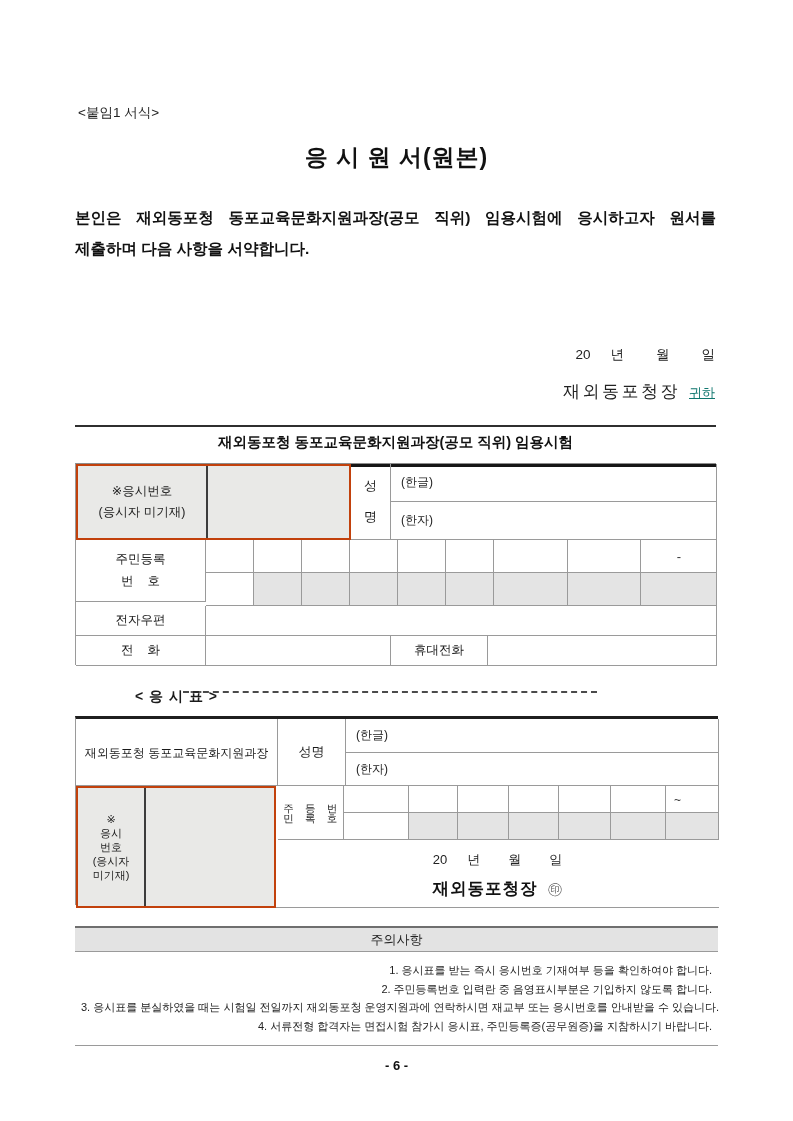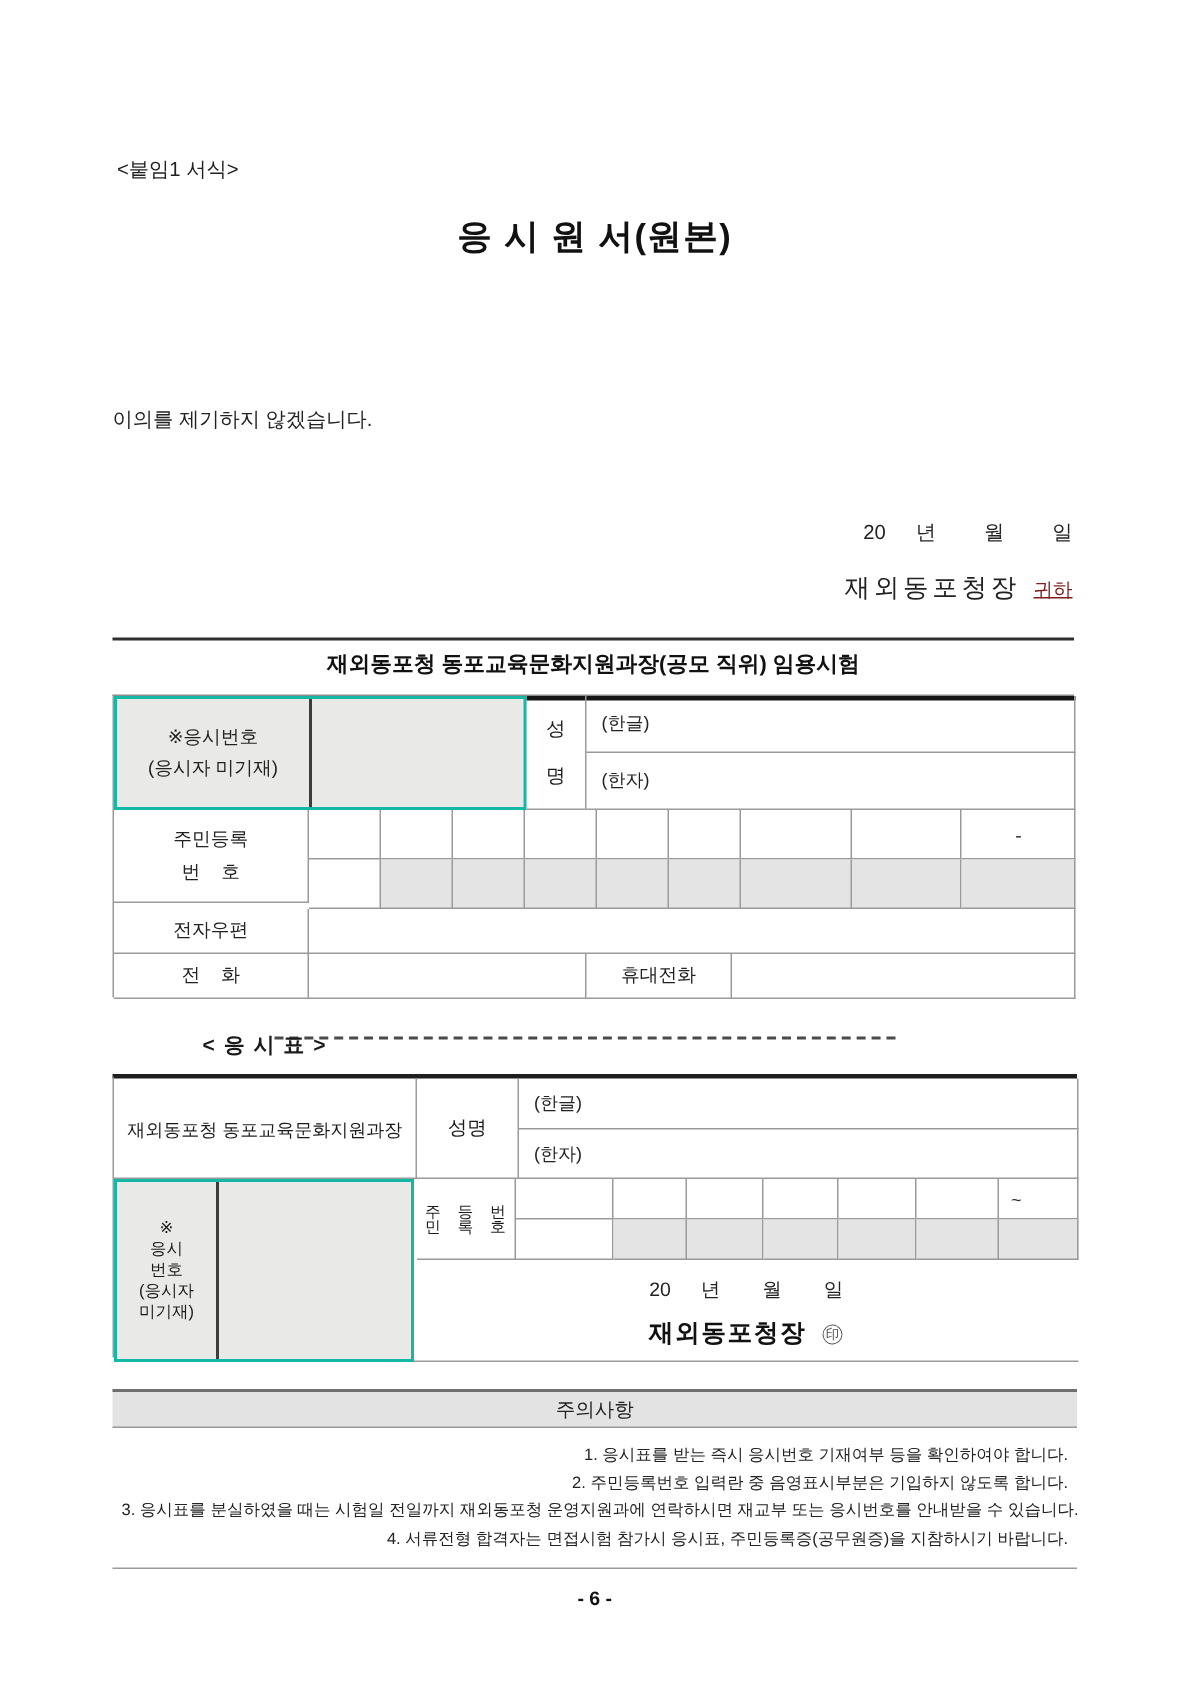--- a/index.html
+++ b/index.html
@@ -9,33 +9,33 @@
     background:#ffffff; color:#1a1a1a; overflow:hidden;
     font-family:"Liberation Sans","DejaVu Sans",sans-serif;
   }
   .abs { position:absolute; }
   .ctr { display:flex; align-items:center; justify-content:center; }
   .pre { white-space:pre; }
   .jl  { text-align:justify; text-align-last:justify; }
   .cell { position:absolute; border-right:1px solid #9a9a9a; border-bottom:1px solid #9a9a9a; background:transparent; }
   .shade { background:#e4e4e4; }
   .tbl { position:absolute; border-top:1px solid #8d8d8d; border-left:1px solid #9a9a9a; }
-  .graybox { position:absolute; background:#e9e9e7; border:2px solid #14b8a6; }
+  .graybox { position:absolute; background:#e9e9e7; border:2px solid #c2410c; }
   .gb-div { position:absolute; top:0; bottom:0; width:2px; background:#3c3c3c; }
   .lbl { font-size:12.5px; color:#222; }
   .paren { font-size:12px; color:#222; display:flex; align-items:center; padding-left:10px; }
   .attach { left:78px; top:88px; font-size:13.5px; color:#222; }
   .h1 { left:0; top:126px; width:793px; text-align:center; font-size:23px; font-weight:bold; letter-spacing:1px; color:#111; }
   .pledge { left:75px; top:186px; width:641px; font-size:15.5px; font-weight:bold; line-height:31px; color:#111; }
   .bodytxt { left:75px; top:250px; width:641px; font-size:13.5px; line-height:27px; color:#222; }
   .dateline { top:330px; right:78px; display:flex; align-items:baseline; font-size:13.5px; color:#222; }
   .dateline span { margin-left:32px; } .dateline span:first-child { margin-left:0; }
   .addr { top:364px; right:78px; display:flex; align-items:baseline; }
   .addr .who { font-size:17px; letter-spacing:2.5px; color:#222; }
-  .addr .suffix { font-size:13px; margin-left:9px; color:#7f1d1d;text-decoration:underline; }
+  .addr .suffix { font-size:13px; margin-left:9px; color:#0f766e;text-decoration:underline; }
   .rule { left:75px; top:409px; width:641px; height:2px; background:#2f2f2f; }
   .t1title { left:75px; top:417px; width:641px; text-align:center; font-size:14.5px; font-weight:bold; color:#111; }
   .t1 { left:75px; top:447px; width:641px; height:202px; }
   .t1-bottom { left:0; top:199px; width:641px; height:3px; background:#161616; }
   .dashes { left:183px; top:675px; width:414px; height:0; border-top:2px dashed #4a4a4a; }
   .t2 { left:75px; top:700px; width:643px; height:189px; border-top:3px solid #1f1f1f; }
   .t2head { display:flex; flex-direction:column; align-items:center; justify-content:center; gap:2px; }
   .t2head .tt { font-size:14px; font-weight:bold; letter-spacing:1px; }
   .t2head .tl { font-size:12px; line-height:15px; }
   .stackname { display:flex; flex-direction:column; align-items:center; justify-content:space-evenly; font-size:13px; }
@@ -56,23 +56,26 @@
   .sep { font-size:13px; color:#333; }
 </style>
 </head>
 <body>
 
 <div class="doc">
 
   <div class="abs attach">&lt;붙임1 서식&gt;</div>
   <div class="abs h1">응 시 원 서(원본)</div>
 
+  <div class="abs pledge">
+    <div class="jl">본인은 재외동포청 동포교육문화지원과장(공모 직위) 임용시험에 응시하고자 원서를</div>
+    <div>제출하며 다음 사항을 서약합니다.</div>
+  </div>
 
   <div class="abs bodytxt">
-    <div>이의를 제기하지 않겠습니다.</div>
   </div>
 
   <div class="abs dateline">
     <span style="margin-right:-12px;">20</span>
     <span>년</span>
     <span>월</span>
     <span>일</span>
   </div>
 
   <div class="abs addr">

